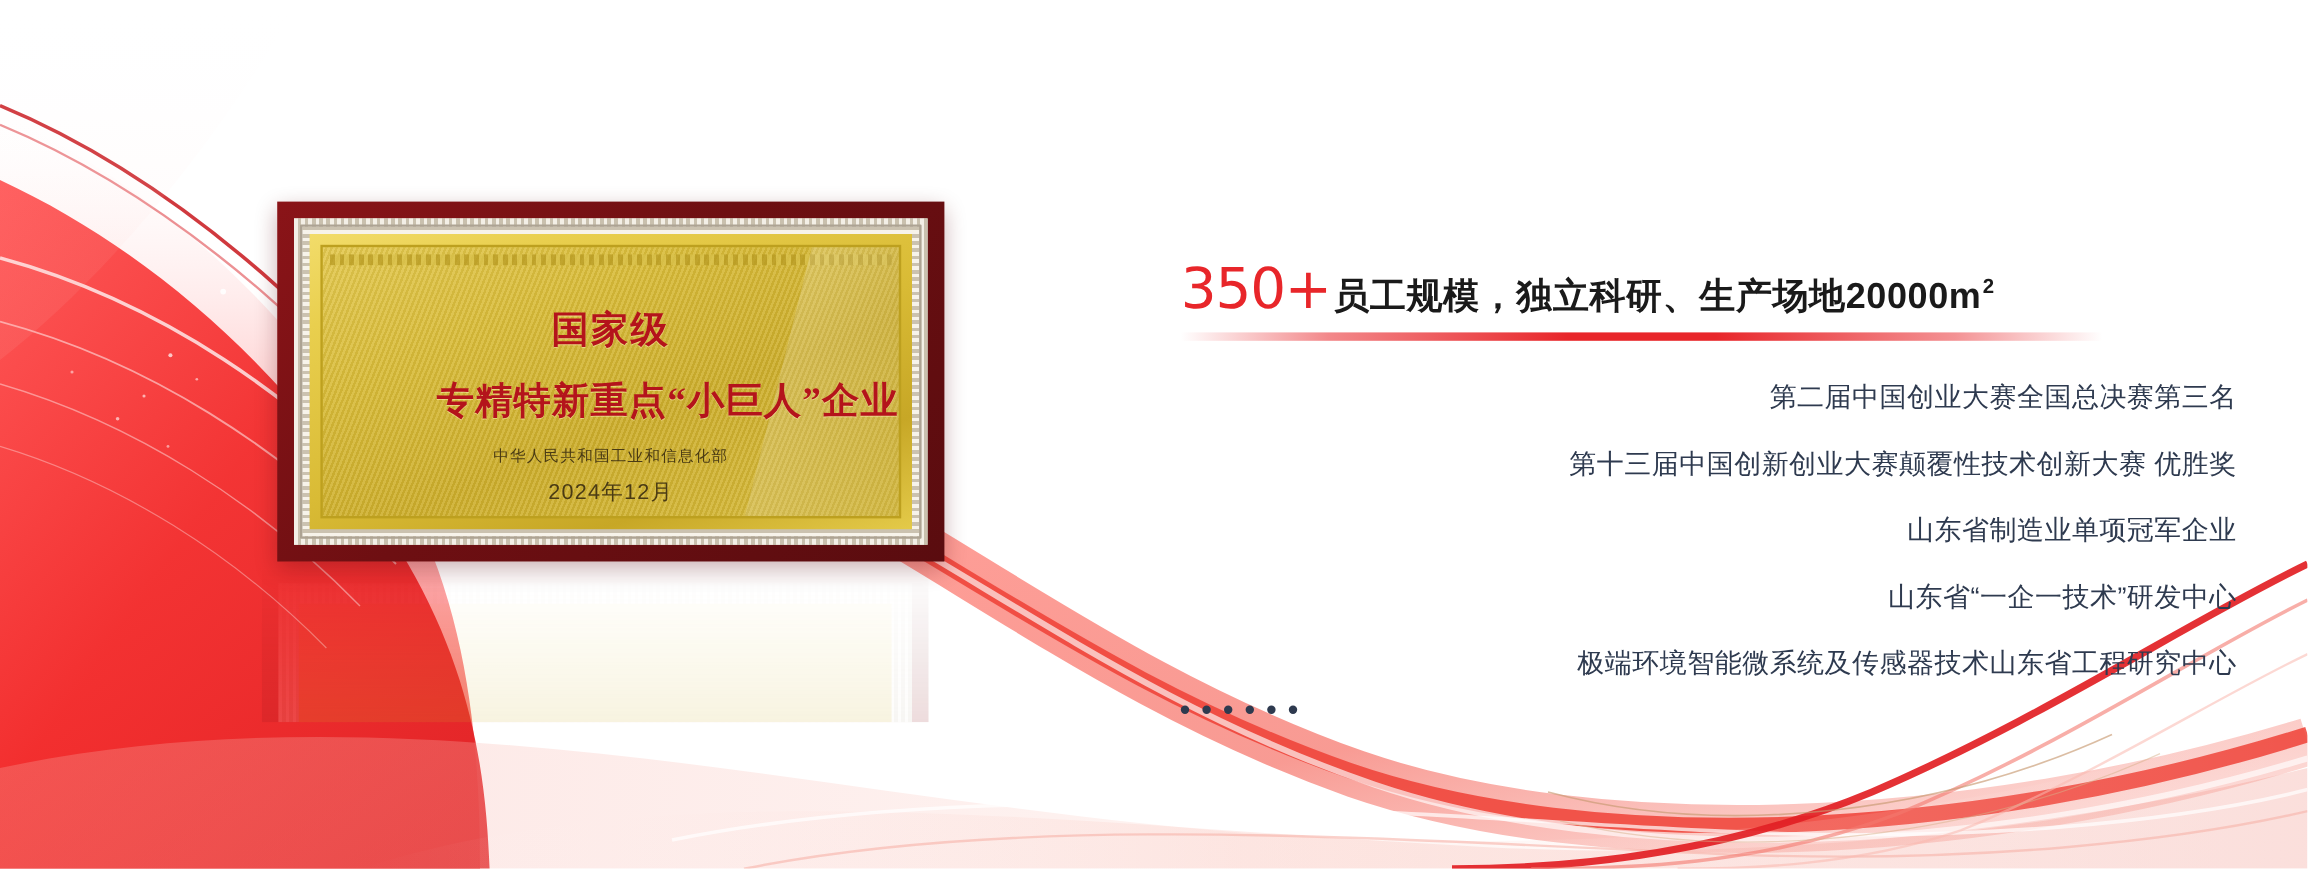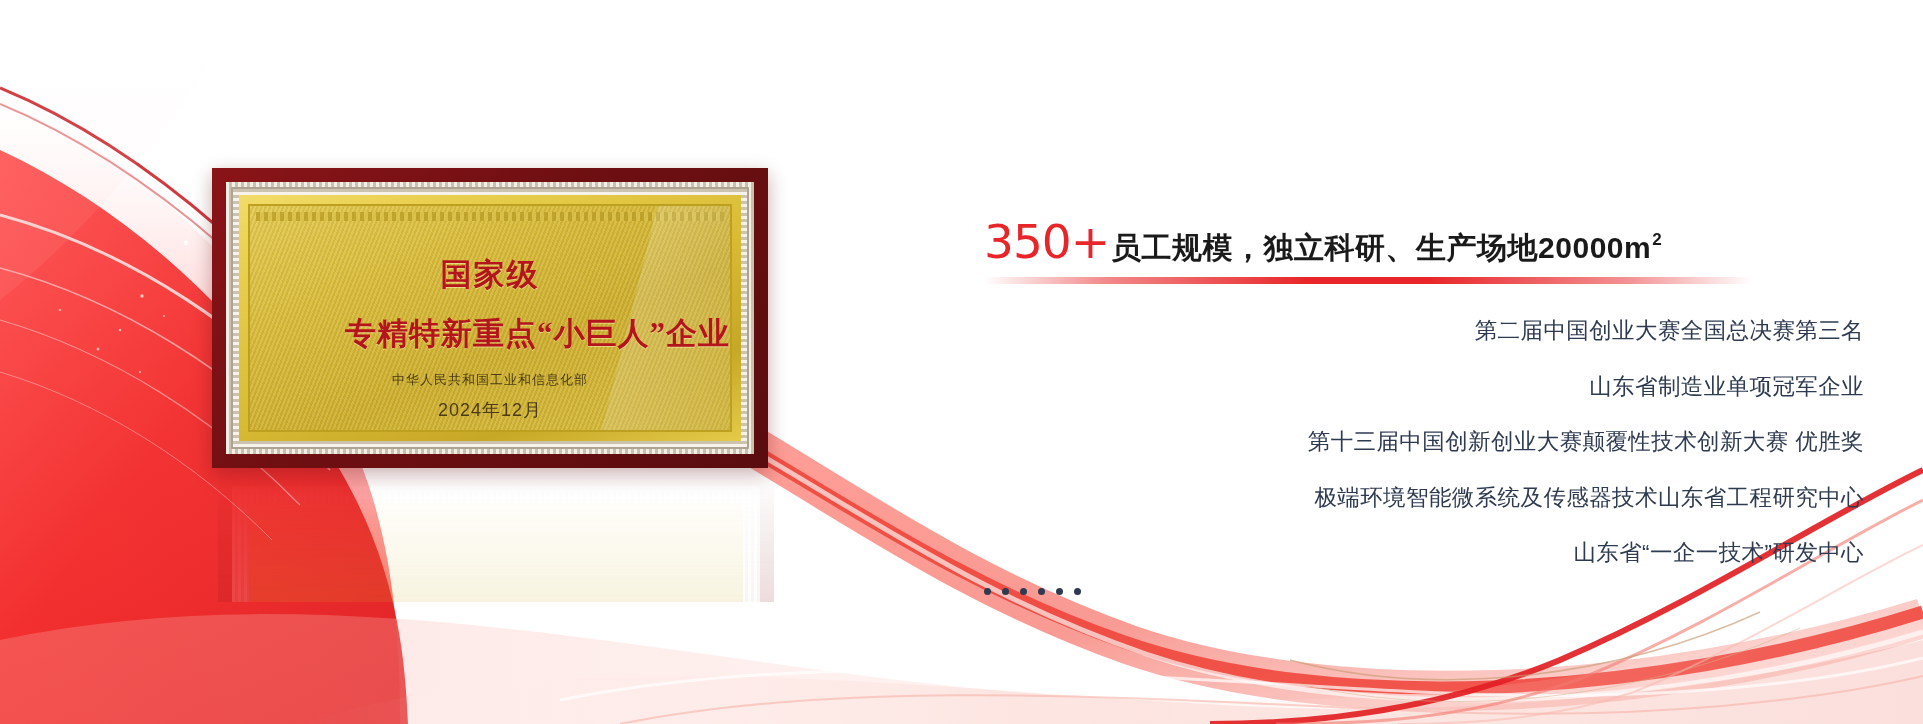--- a/index.html
+++ b/index.html
@@ -10,21 +10,21 @@
     position:relative;
   }
   .banner { position:absolute; inset:0; overflow:hidden; background:#fff; }
 
   
   .bg-art { position:absolute; inset:0; pointer-events:none; }
   .bg-art svg { display:block; width:1923px; height:724px; }
 
   
   .plaque-wrap {
-    position:absolute; left:212px; top:168px; width:556px; height:300px;
+    position:absolute; left:231px; top:168px; width:556px; height:300px;
   }
   .plaque {
     position:absolute; inset:0;
     background:linear-gradient(135deg,#8a1418 0%,#6e0f12 45%,#5a0c0f 100%);
     padding:14px;
     box-shadow:0 6px 18px rgba(90,10,14,.33);
   }
   .frame-silver {
     position:absolute; left:14px; top:14px; right:14px; bottom:14px;
     background:
@@ -231,24 +231,24 @@
     <div class="headline">
       <span class="num">350+</span>
       <span class="rest">员工规模，独立科研、生产场地20000m</span>
       <span class="sup">2</span>
     </div>
 
     <div class="divider"></div>
 
     <ul class="award-list">
       <li>第二届中国创业大赛全国总决赛第三名</li>
+      <li>第十三届中国创新创业大赛颠覆性技术创新大赛 优胜奖</li>
       <li>山东省制造业单项冠军企业</li>
-      <li>第十三届中国创新创业大赛颠覆性技术创新大赛 优胜奖</li>
+      <li>山东省“一企一技术”研发中心</li>
       <li>极端环境智能微系统及传感器技术山东省工程研究中心</li>
-      <li>山东省“一企一技术”研发中心</li>
     </ul>
 
     <div class="ellipsis">
         <span></span>
         <span></span>
         <span></span>
         <span></span>
         <span></span>
         <span></span>
       </div>

